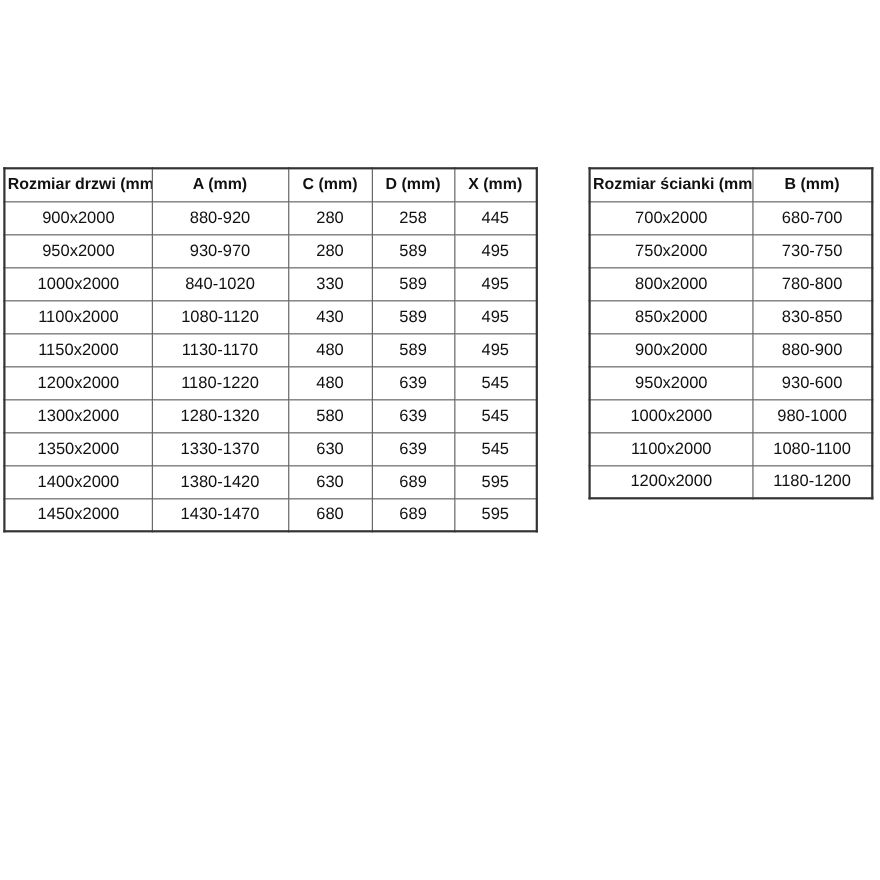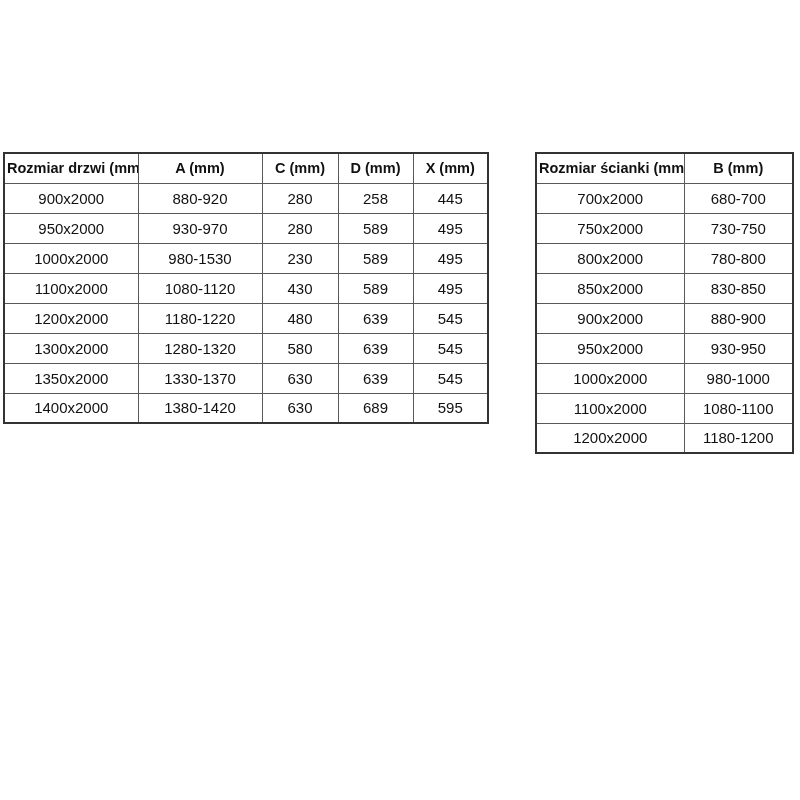--- a/index.html
+++ b/index.html
@@ -73,29 +73,36 @@
       </tr>
       <tr>
         <td>950x2000</td>
         <td>930-970</td>
         <td>280</td>
         <td>589</td>
         <td>495</td>
       </tr>
       <tr>
         <td>1000x2000</td>
-        <td>980-1530</td>
-        <td>230</td>
+        <td>840-1020</td>
+        <td>330</td>
         <td>589</td>
         <td>495</td>
       </tr>
       <tr>
         <td>1100x2000</td>
         <td>1080-1120</td>
         <td>430</td>
+        <td>589</td>
+        <td>495</td>
+      </tr>
+      <tr>
+        <td>1150x2000</td>
+        <td>1130-1170</td>
+        <td>480</td>
         <td>589</td>
         <td>495</td>
       </tr>
       <tr>
         <td>1200x2000</td>
         <td>1180-1220</td>
         <td>480</td>
         <td>639</td>
         <td>545</td>
       </tr>
@@ -110,20 +117,27 @@
         <td>1350x2000</td>
         <td>1330-1370</td>
         <td>630</td>
         <td>639</td>
         <td>545</td>
       </tr>
       <tr>
         <td>1400x2000</td>
         <td>1380-1420</td>
         <td>630</td>
+        <td>689</td>
+        <td>595</td>
+      </tr>
+      <tr>
+        <td>1450x2000</td>
+        <td>1430-1470</td>
+        <td>680</td>
         <td>689</td>
         <td>595</td>
       </tr>
     </tbody>
 </table>
 
 <table id="wall-table" class="spec-table">
   <colgroup>
     <col class="c1">
       <col class="c2">
@@ -150,21 +164,21 @@
       <tr>
         <td>850x2000</td>
         <td>830-850</td>
       </tr>
       <tr>
         <td>900x2000</td>
         <td>880-900</td>
       </tr>
       <tr>
         <td>950x2000</td>
-        <td>930-950</td>
+        <td>930-600</td>
       </tr>
       <tr>
         <td>1000x2000</td>
         <td>980-1000</td>
       </tr>
       <tr>
         <td>1100x2000</td>
         <td>1080-1100</td>
       </tr>
       <tr>

